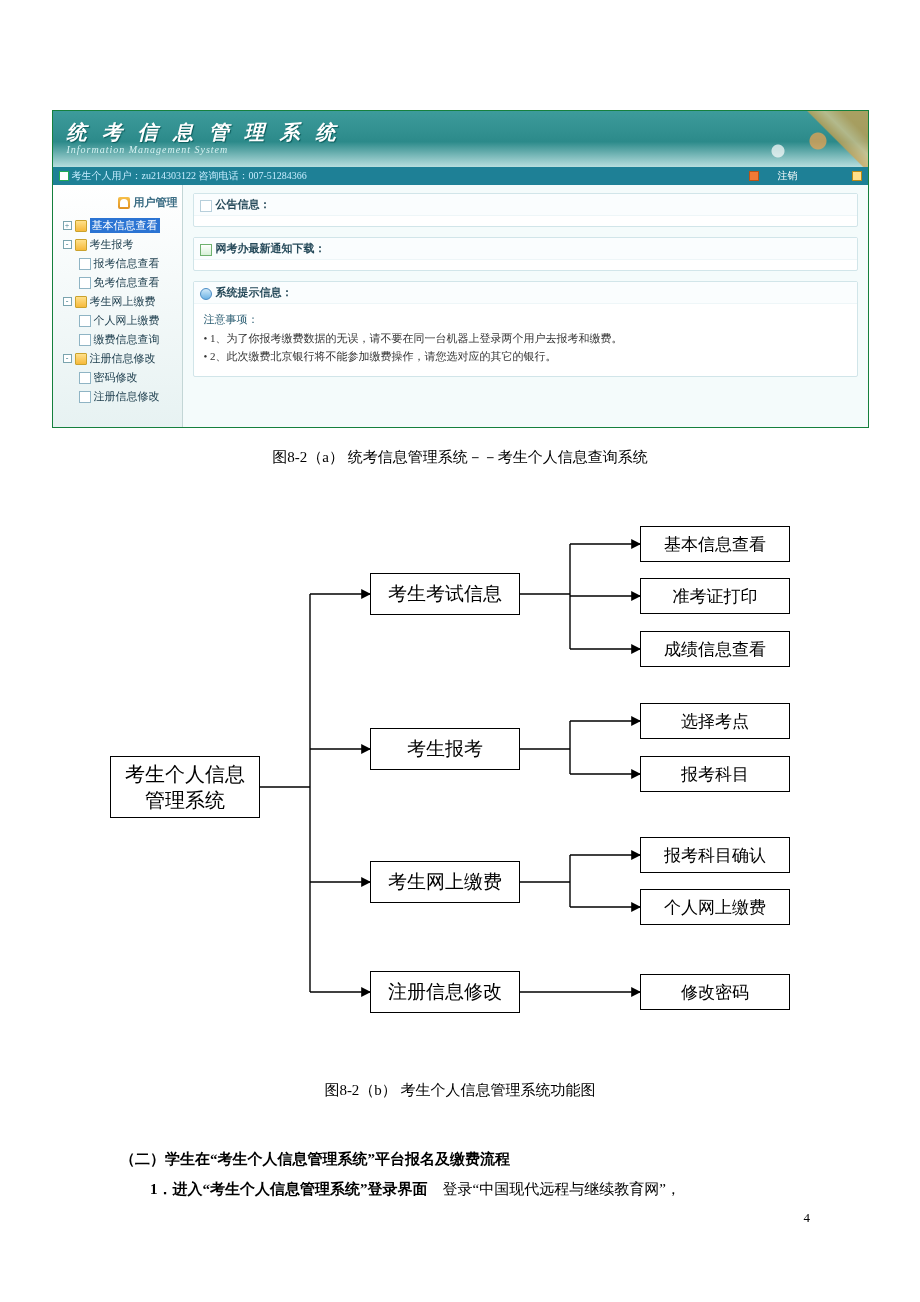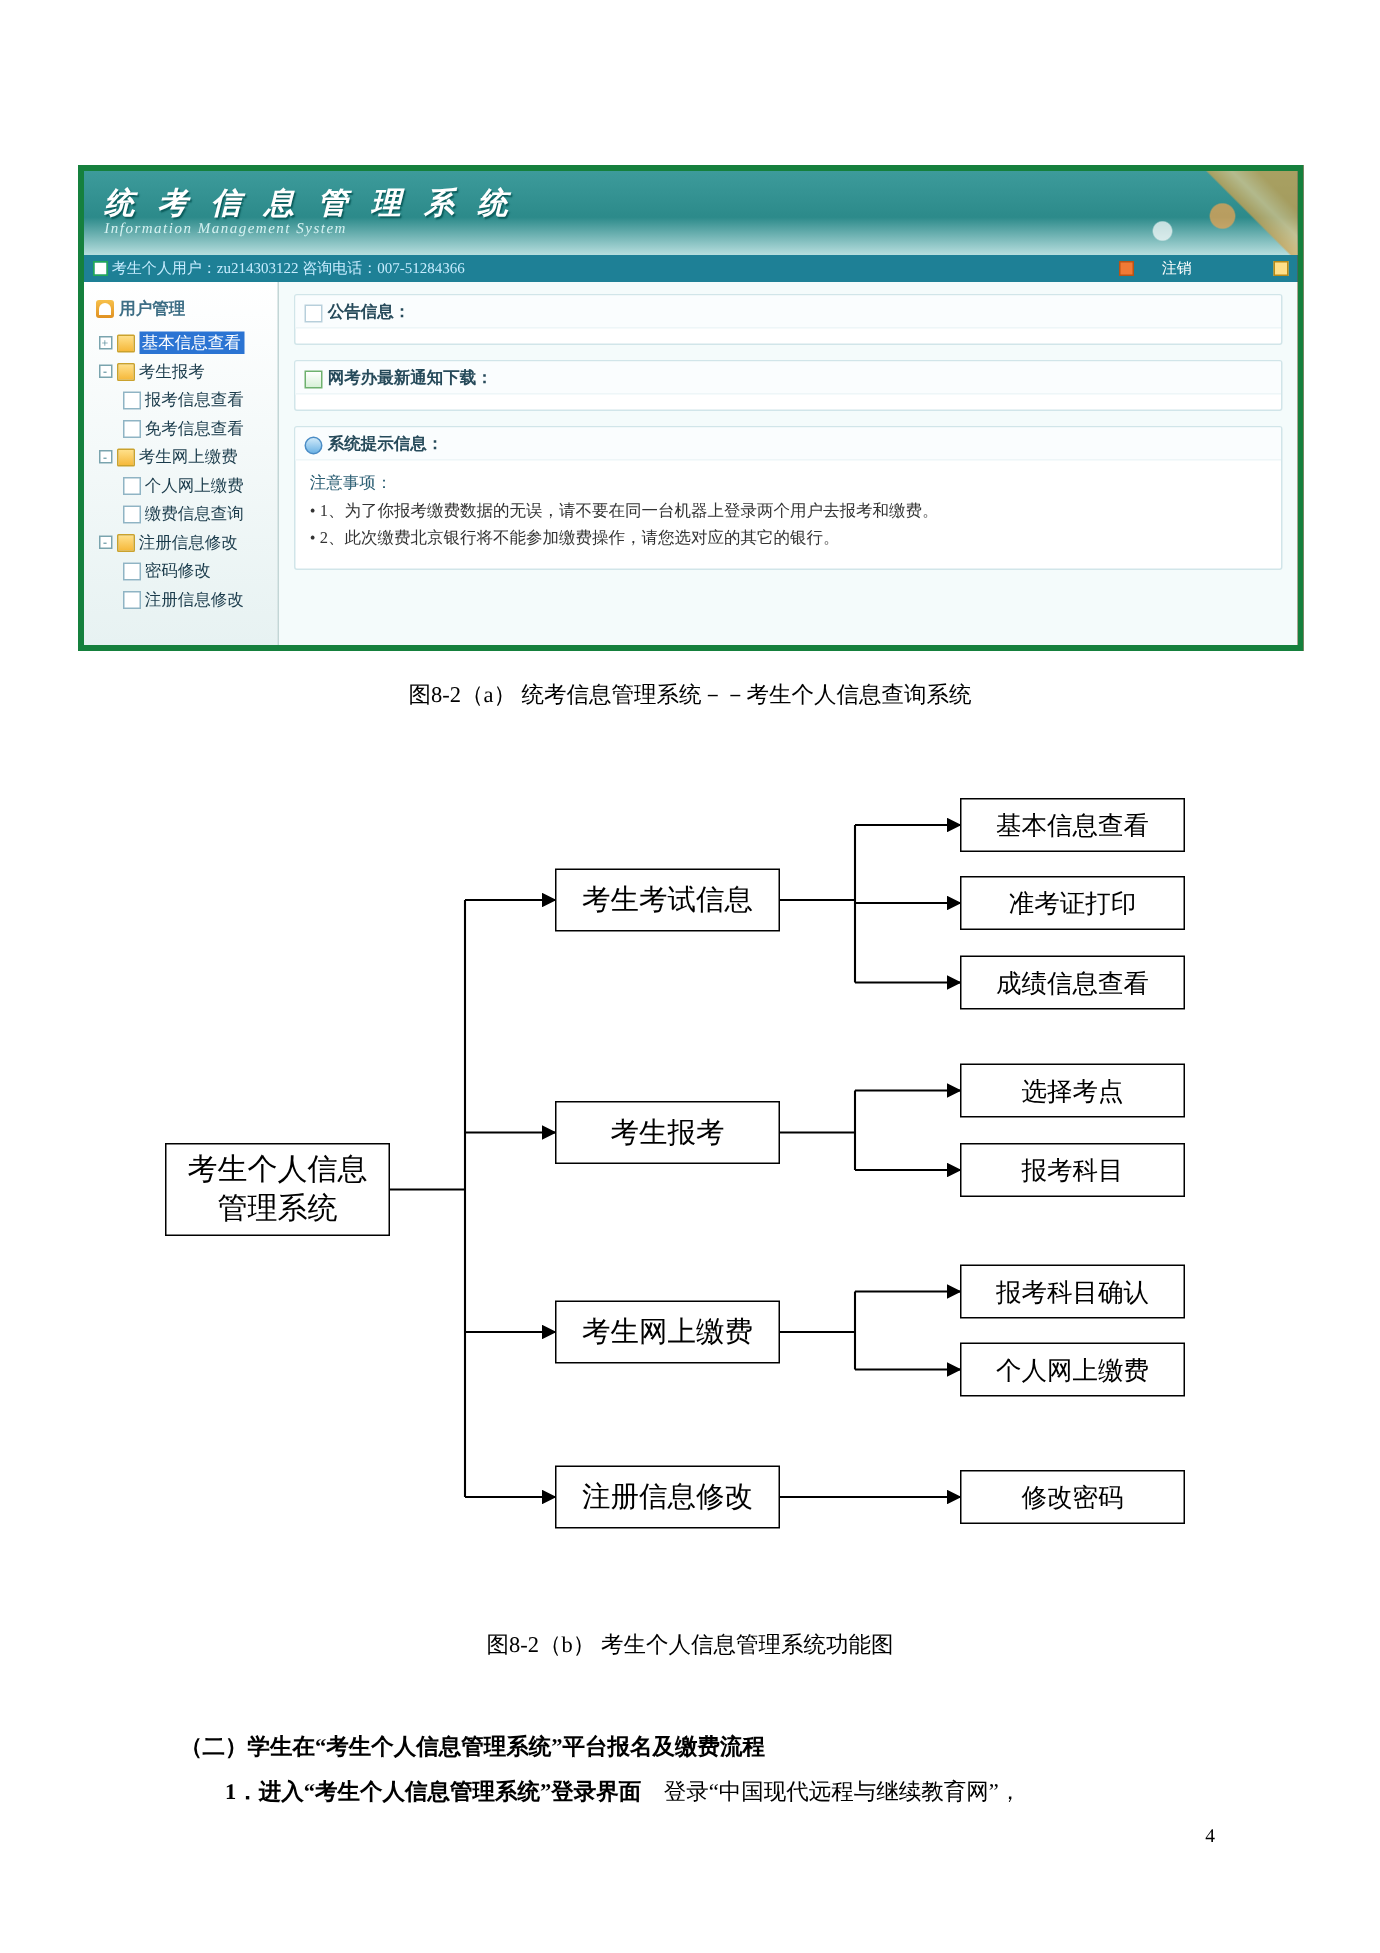--- a/index.html
+++ b/index.html
@@ -11,22 +11,22 @@
     position: relative;
   }
   .page {
     padding: 110px 0 40px 0;
   }
 
   
   .app-window {
     width: 817px;
     margin: 0 auto 20px auto;
-    background: #b91c1c;
-    border: 4px solid #15803d;
+    background: #f97316;
+    border: 1px solid #15803d;
   }
   .app-banner {
     height: 56px;
     background: linear-gradient(to bottom, #3d9b9b 0%, #2c8a8a 55%, #b7dede 100%);
     position: relative;
     padding: 8px 14px 4px 14px;
     color: #fff;
   }
   .app-banner .zh {
     font-size: 20px; font-weight: bold; font-style: italic; letter-spacing: 5px;
@@ -64,21 +64,21 @@
   .app-body { display: flex; background: #f4fbfb; }
   .sidebar {
     width: 130px; flex: 0 0 130px;
     background: linear-gradient(to bottom,#fff,#e7f2f2);
     border-right: 1px solid #c3d6d6;
     padding: 4px 0 20px 4px;
     font-size: 11px;
   }
   .sidebar-title {
     display: flex; align-items: center; gap: 4px;
-    font-weight: bold; padding: 6px 4px; color: #3d6e85;
+    font-weight: bold; padding: 6px 4px; color: #3d6e85; justify-content: flex-end;
   }
   .ic { width: 12px; height: 12px; display: inline-block; flex: 0 0 12px; }
   .ic-user { background: linear-gradient(#f7c04a,#e09122); border-radius: 2px; position: relative; }
   .ic-user::after { content:""; position:absolute; inset:2px; background:#fff; border-radius:50% 50% 0 0; }
   .ic-folder { background: linear-gradient(#ffe08a,#f6b93b); border:1px solid #caa22d; border-radius:1px; }
   .ic-page   { background: #fff; border:1px solid #8fb4c4; }
   .tree { list-style: none; padding-left: 4px; }
   .tree li { padding: 2px 0 2px 2px; display: flex; align-items: center; gap: 3px; color: #1a3b4b; }
   .tree li.child { padding-left: 18px; }
   .toggler{ width:9px;height:9px;border:1px solid #7aa4ae;display:inline-flex;align-items:center;justify-content:center;font-size:8px;line-height:1;color:#3b7a8a;background:#fff;flex:0 0 9px;}

